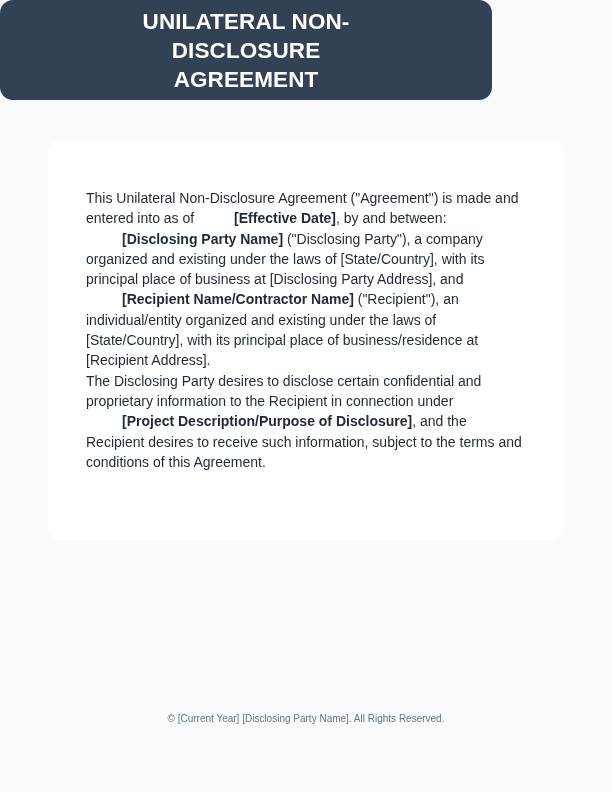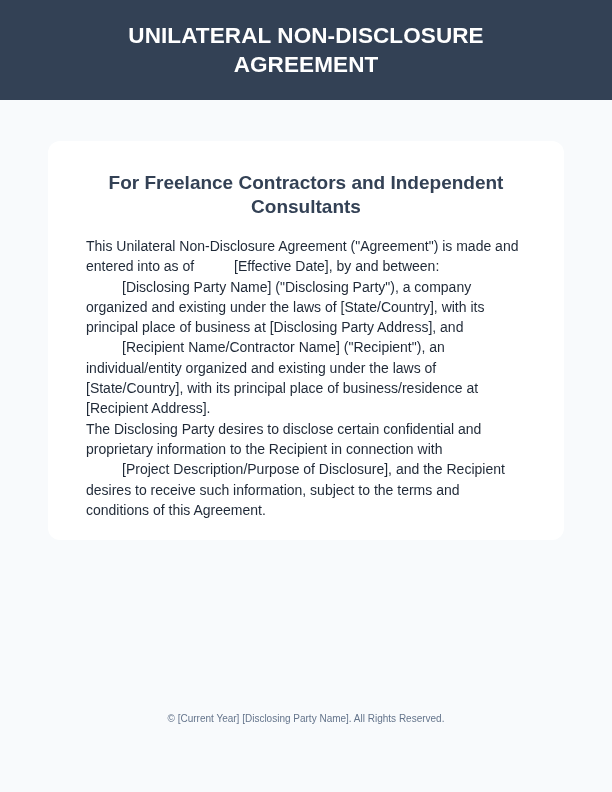--- a/index.html
+++ b/index.html
@@ -11,28 +11,29 @@
       color: #1f2937;
       overflow: hidden;
     }
     .page {
       position: relative;
       width: 612px;
       height: 792px;
       background: #f8fafc;
     }
     .header {
-      width: 612px;
+      width: 492px;
       height: 100px;
       background: #334155;
       display: flex;
       align-items: center;
       justify-content: center;
       text-align: center;
       padding: 2px 100px;
+      border-radius: 13px;
     }
     .header h1 {
       color: #ffffff;
       font-size: 22.5px;
       font-weight: 700;
       line-height: 29px;
       letter-spacing: 0.1px;
     }
     .card {
       position: absolute;
@@ -52,44 +53,43 @@
       line-height: 24px;
       padding: 0 8px;
     }
     .body-text {
       margin-top: 17px;
       font-size: 14px;
       line-height: 20.3px;
       color: #1f2937;
     }
     .body-text p { margin: 0; }
-    .body-text b { font-weight: 400; color: #1f2937; padding-left: 36px; }
+    .body-text b { font-weight: 700; color: #1f2937; padding-left: 36px; }
     .footer {
       position: absolute;
       left: 0;
       top: 712px;
       width: 612px;
       text-align: center;
       font-size: 10px;
       color: #64748b;
       line-height: 13px;
     }
   </style>
 </head>
 <body>
 
 <div class="page">
   <header class="header">
     <h1>UNILATERAL NON-DISCLOSURE AGREEMENT</h1>
   </header>
 
   <section class="card">
-    <h2>For Freelance Contractors and Independent Consultants</h2>
     <div class="body-text">
       <p><span>This Unilateral Non-Disclosure Agreement ("Agreement") is made and entered into as of </span><b>[Effective Date]</b><span>, by and between: </span><b>[Disclosing Party Name]</b><span> ("Disclosing Party"), a company organized and existing under the laws of [State/Country], with its principal place of business at [Disclosing Party Address], and </span><b>[Recipient Name/Contractor Name]</b><span> ("Recipient"), an individual/entity organized and existing under the laws of [State/Country], with its principal place of business/residence at [Recipient Address].</span></p>
-      <p><span>The Disclosing Party desires to disclose certain confidential and proprietary information to the Recipient in connection with </span><b>[Project Description/Purpose of Disclosure]</b><span>, and the Recipient desires to receive such information, subject to the terms and conditions of this Agreement.</span></p>
+      <p><span>The Disclosing Party desires to disclose certain confidential and proprietary information to the Recipient in connection under </span><b>[Project Description/Purpose of Disclosure]</b><span>, and the Recipient desires to receive such information, subject to the terms and conditions of this Agreement.</span></p>
     </div>
   </section>
 
   <footer class="footer">
     <span>© [Current Year] [Disclosing Party Name]. All Rights Reserved.</span>
   </footer>
 </div>
 
 </body></html>

